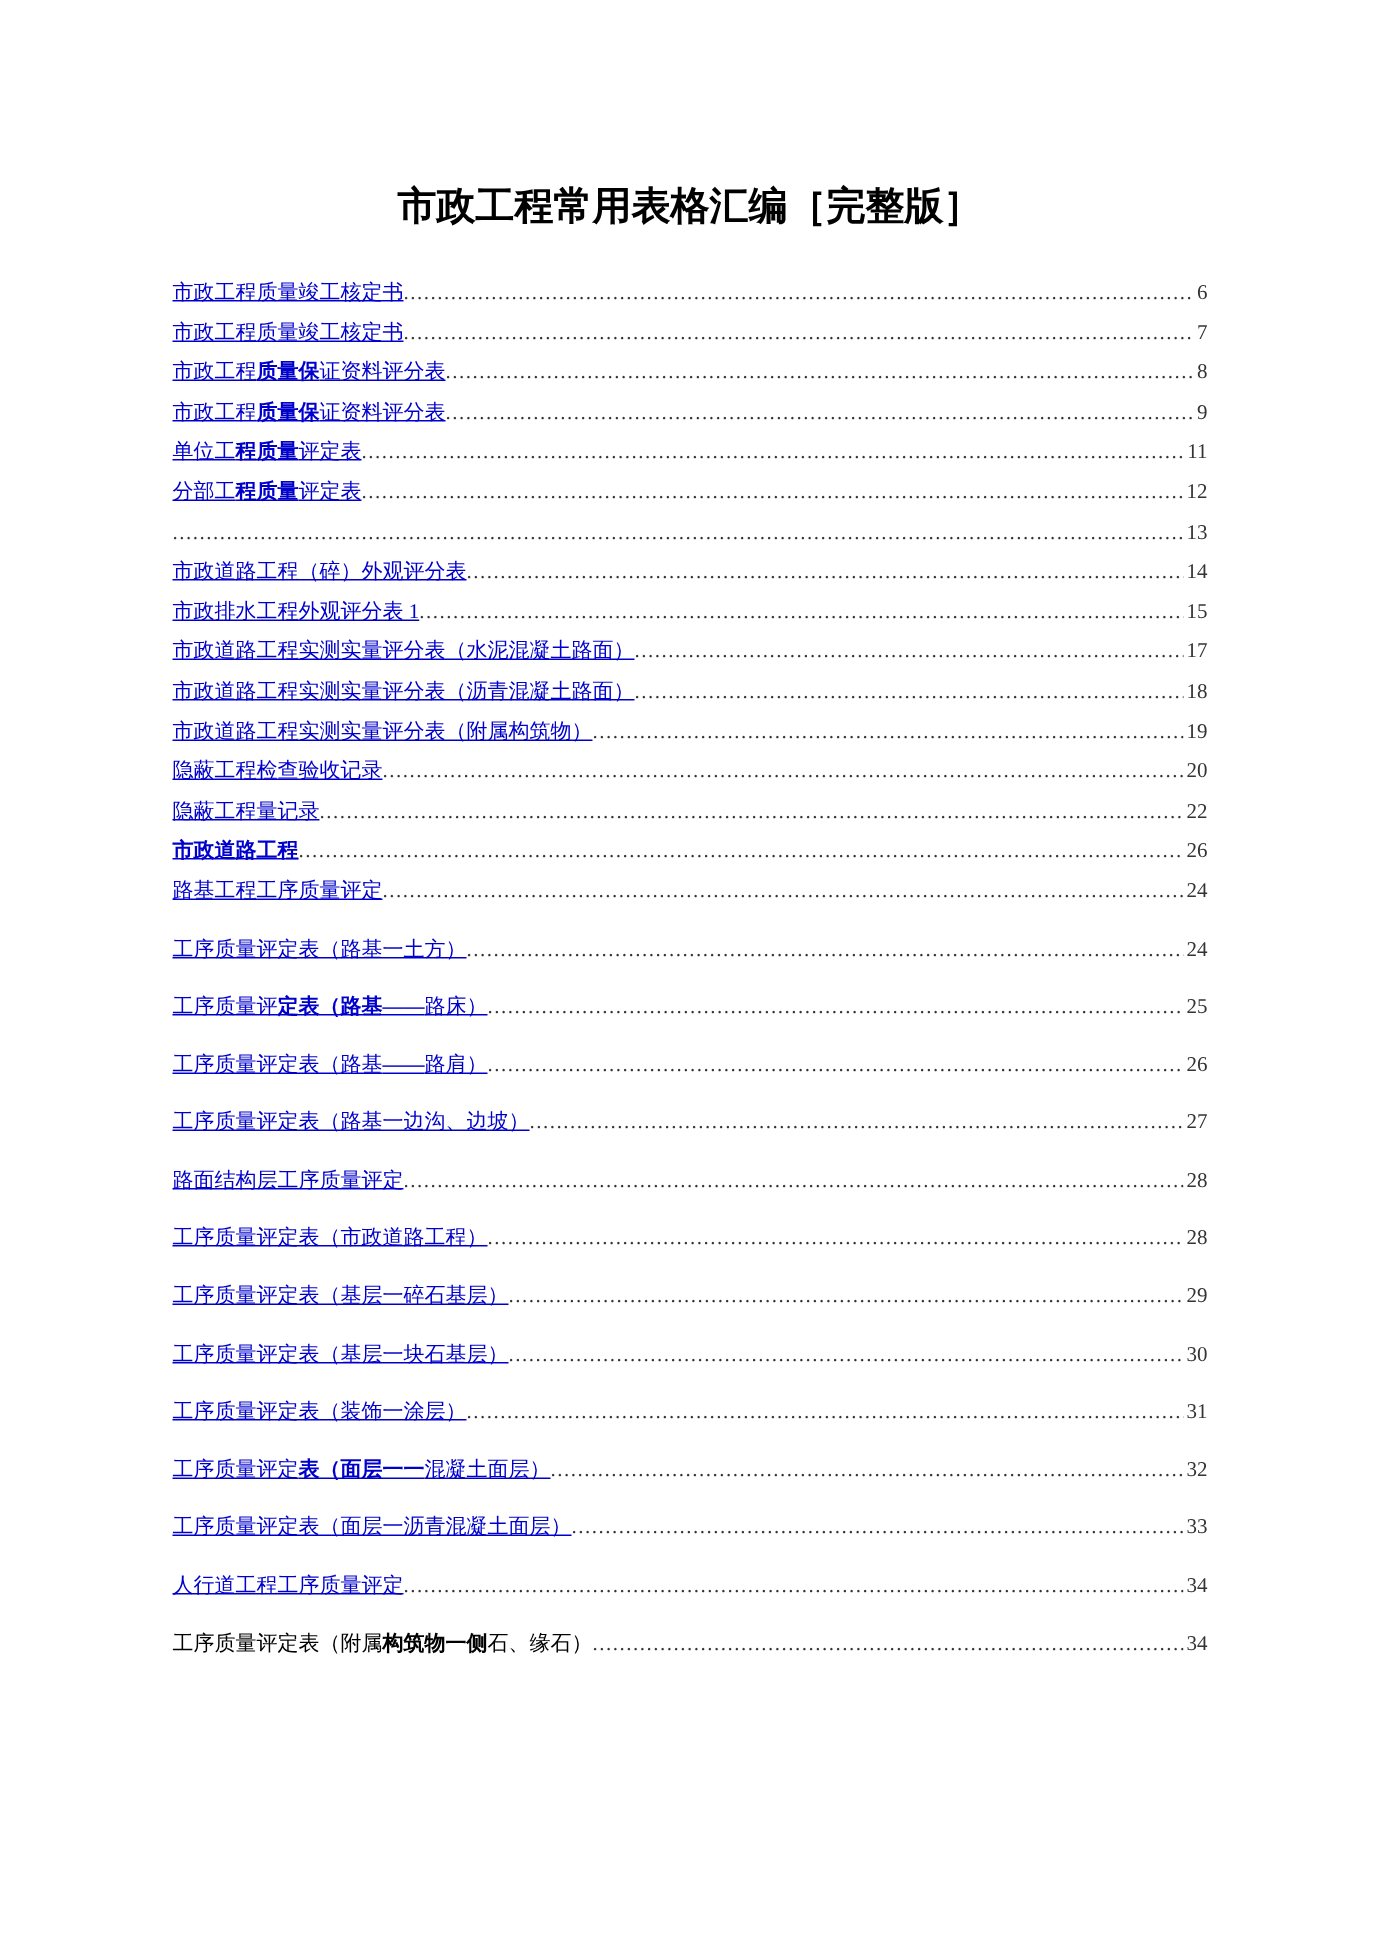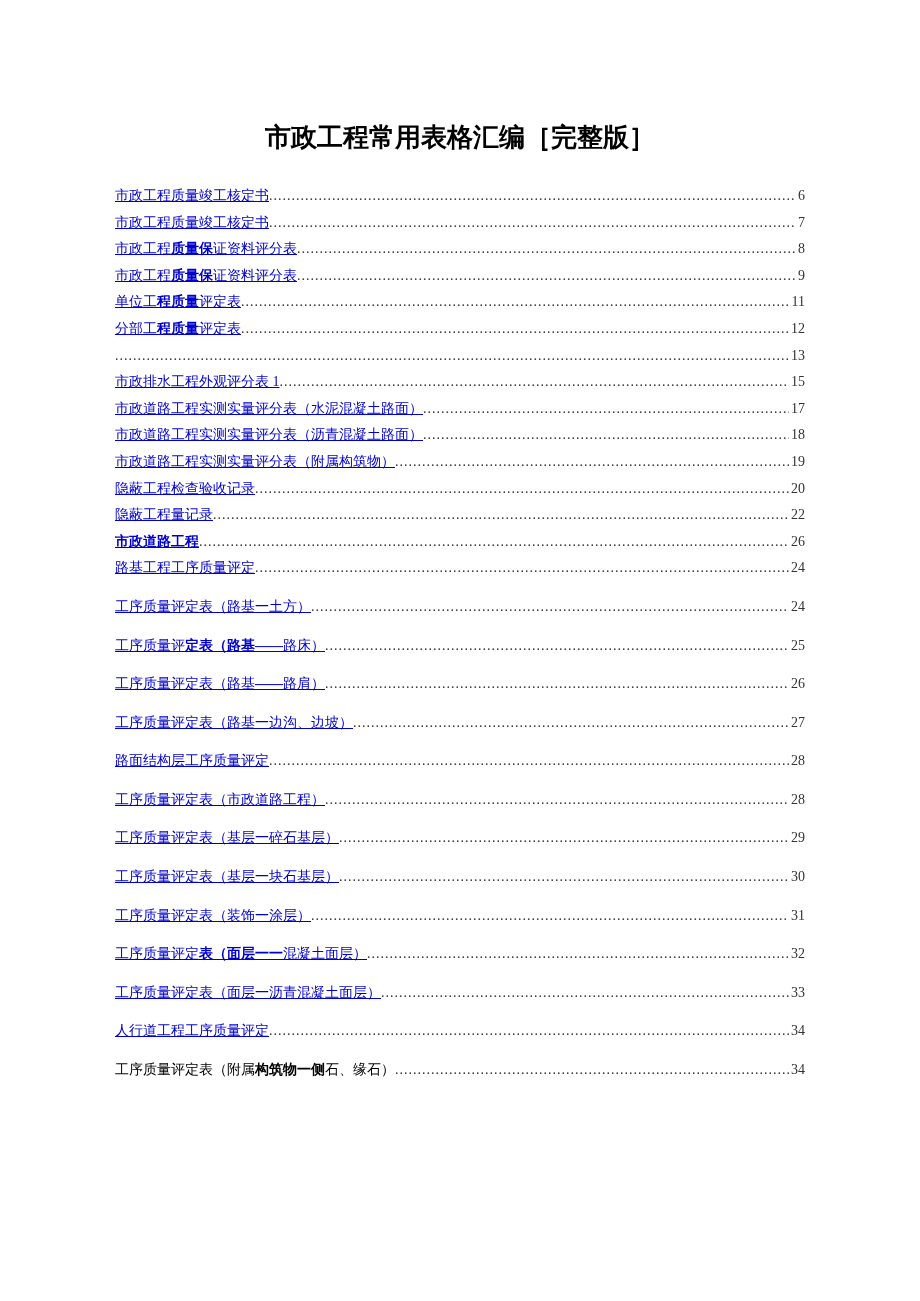--- a/index.html
+++ b/index.html
@@ -92,20 +92,25 @@
       <div class="toc-entry">
         <span class="toc-label"><span>分部工</span><span class="boldpart">程质量</span><span>评定表</span></span>
         <span class="dots"></span>
         <span class="pageno">12</span>
       </div>
       <div class="toc-entry">
         <span class="dots"></span>
         <span class="pageno">13</span>
       </div>
       <div class="toc-entry">
+        <span class="toc-label"><span>市政道路工程（碎）外观评分表</span></span>
+        <span class="dots"></span>
+        <span class="pageno">14</span>
+      </div>
+      <div class="toc-entry">
         <span class="toc-label"><span>市政排水工程外观评分表 1</span></span>
         <span class="dots"></span>
         <span class="pageno">15</span>
       </div>
       <div class="toc-entry">
         <span class="toc-label"><span>市政道路工程实测实量评分表（水泥混凝土路面）</span></span>
         <span class="dots"></span>
         <span class="pageno">17</span>
       </div>
       <div class="toc-entry">

